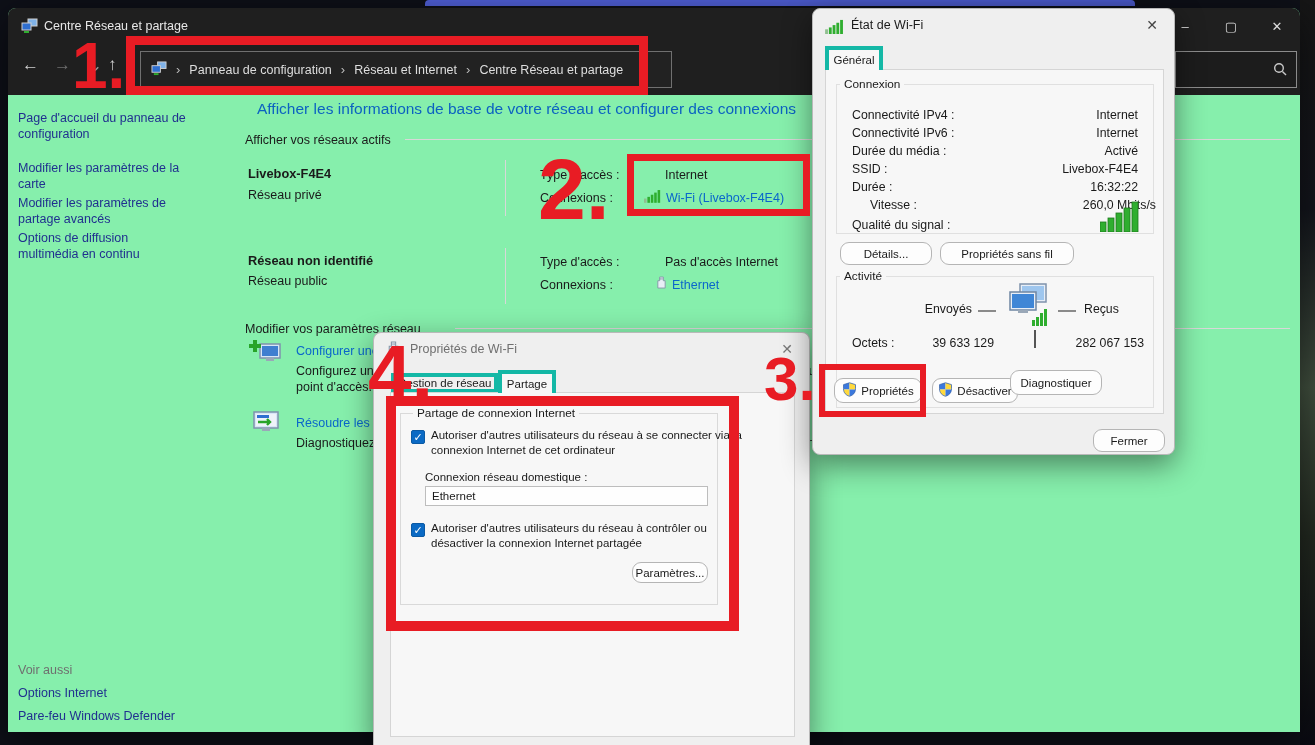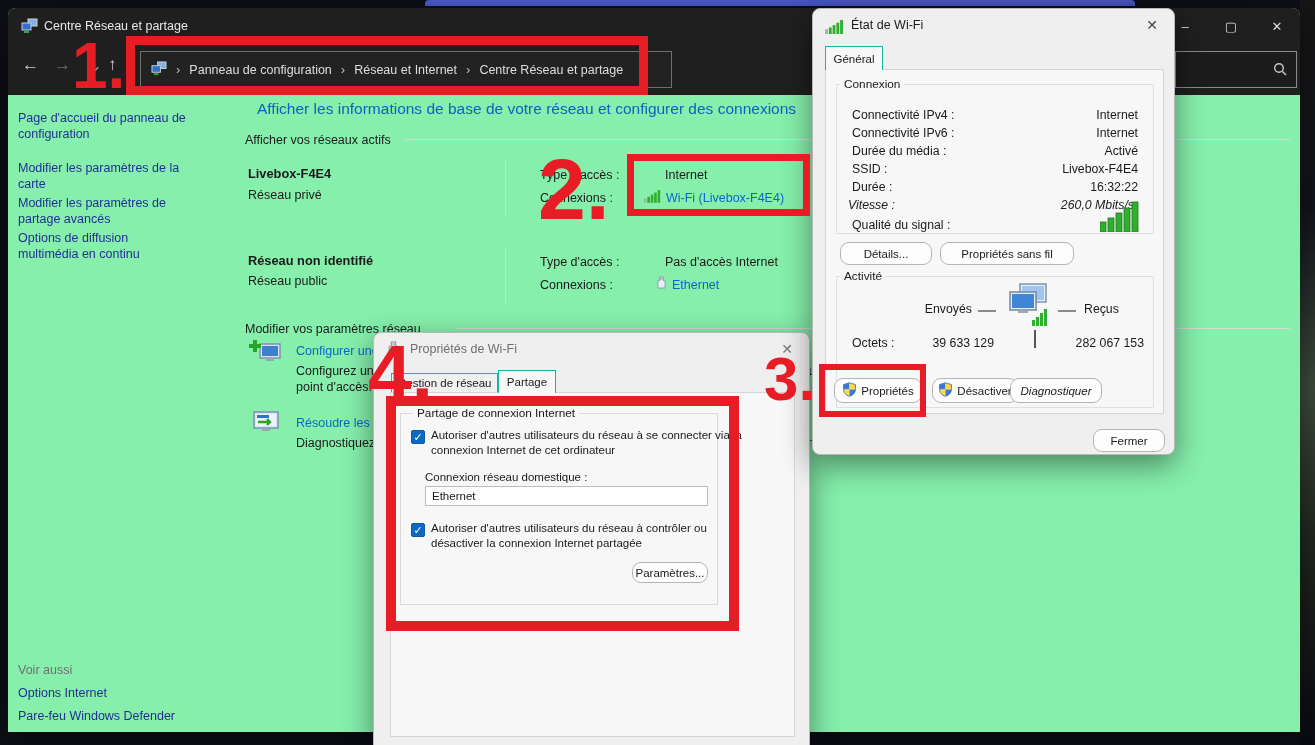--- a/index.html
+++ b/index.html
@@ -42,21 +42,21 @@
   .taskdesc{font-size:12.5px;color:#1a1a1a;white-space:nowrap;}
   .iconrow{display:flex;align-items:center;gap:5px;}
 
   
   .dialog{background:#efefef;box-shadow:0 10px 30px rgba(0,0,0,.45);z-index:10;}
   .status-dialog{left:812px;top:8px;width:363px;height:447px;border-radius:8px;border:1px solid #b9b9b9;}
   .props-dialog{left:373px;top:332px;width:437px;height:413px;border-radius:8px 8px 0 0;border:1px solid #b9b9b9;border-bottom:none;}
   .dlg-title{font-size:12.5px;color:#1a1a1a;}
   .dlg-title.inactive{color:#6f6f6f;}
   .dlg-close{font-size:14px;color:#444;width:20px;text-align:center;cursor:pointer;}
-  .tab{border:1px solid #14b8a6;background:#f0f0f0;font-size:11.5px;display:flex;align-items:center;justify-content:center;color:#1a1a1a;}
+  .tab{border:4px solid #14b8a6;background:#f0f0f0;font-size:11.5px;display:flex;align-items:center;justify-content:center;color:#1a1a1a;}
   .tab.active{background:#f7f7f7;border-bottom:none;z-index:3;}
   .tabpage{background:#f7f7f7;border:1px solid #d5d5d5;z-index:2;}
   .groupbox{border:1px solid #e0e0e0;}
   .grouplabel{font-size:11.8px;color:#1a1a1a;background:#f7f7f7;padding:0 4px;white-space:nowrap;}
   .drow{display:flex;justify-content:space-between;font-size:12.3px;color:#1a1a1a;}
   .btn{background:#fdfdfd;border:1px solid #b5b5b5;border-radius:9px;font-size:11.5px;color:#1a1a1a;
     display:flex;align-items:center;justify-content:center;gap:4px;cursor:pointer;white-space:nowrap;}
   .smalltext{font-size:11.5px;color:#1a1a1a;white-space:nowrap;}
   .checkbox{width:14px;height:14px;background:#0b6ac4;border-radius:2px;color:#fff;font-size:11px;
     display:flex;align-items:center;justify-content:center;border:1px solid #0b5aa4;}
@@ -280,21 +280,21 @@
         <span>Activé</span>
       </div>
       <div class="abs drow" style="left:26px;top:92px;width:286px;">
         <span>SSID :</span>
         <span>Livebox-F4E4</span>
       </div>
       <div class="abs drow" style="left:26px;top:110px;width:286px;">
         <span>Durée :</span>
         <span>16:32:22</span>
       </div>
-      <div class="abs drow" style="left:22px;top:128px;width:286px;font-style:italic;">
+      <div class="abs drow" style="left:44px;top:128px;width:286px;">
         <span>Vitesse :</span>
         <span>260,0 Mbits/s</span>
       </div>
 
       <div class="abs drow" style="left:26px;top:148px;width:286px;">
         <span>Qualité du signal :</span>
       </div>
       <span class="abs" style="left:274px;top:130px;">
         <svg width="40" height="32" viewBox="0 0 20 16" fill="#2fae2f" stroke="#1d7a1d" stroke-width="0.4">
           <rect x="0" y="11" width="3" height="5"></rect>
@@ -357,21 +357,21 @@
               <rect x="0" y="0" width="10" height="10" fill="#3b78dd"></rect>
                 <rect x="10" y="0" width="10" height="10" fill="#ffd93d"></rect>
               <rect x="0" y="10" width="10" height="10" fill="#ffd93d"></rect>
                 <rect x="10" y="10" width="10" height="10" fill="#3b78dd"></rect>
             </g>
             <path d="M10 1 L18 3.5 V9 C18 14.5 14.5 17.8 10 19 C5.5 17.8 2 14.5 2 9 V3.5 Z" fill="none" stroke="#2b5ba8" stroke-width="1"></path>
           </svg>
         </span>
         <span>Désactiver</span>
       </div>
-      <div class="abs btn" style="left:184px;top:308px;width:92px;height:25px;font-style:italic;">Diagnostiquer</div>
+      <div class="abs btn" style="left:184px;top:300px;width:92px;height:25px;">Diagnostiquer</div>
     </div>
 
     <div class="abs btn" style="left:280px;top:420px;width:72px;height:23px;">Fermer</div>
   </div>
 
   <div class="abs ann-box" style="left:126px;top:36px;width:522px;height:59px;border-width:9px;"></div>
   <div class="abs ann-num" style="left:72px;top:34px;font-size:64px;">1.</div>
 
   <div class="abs ann-box" style="left:627px;top:154px;width:183px;height:62px;border-width:7px;"></div>
   <div class="abs ann-num" style="left:538px;top:146px;font-size:86px;">2.</div>

